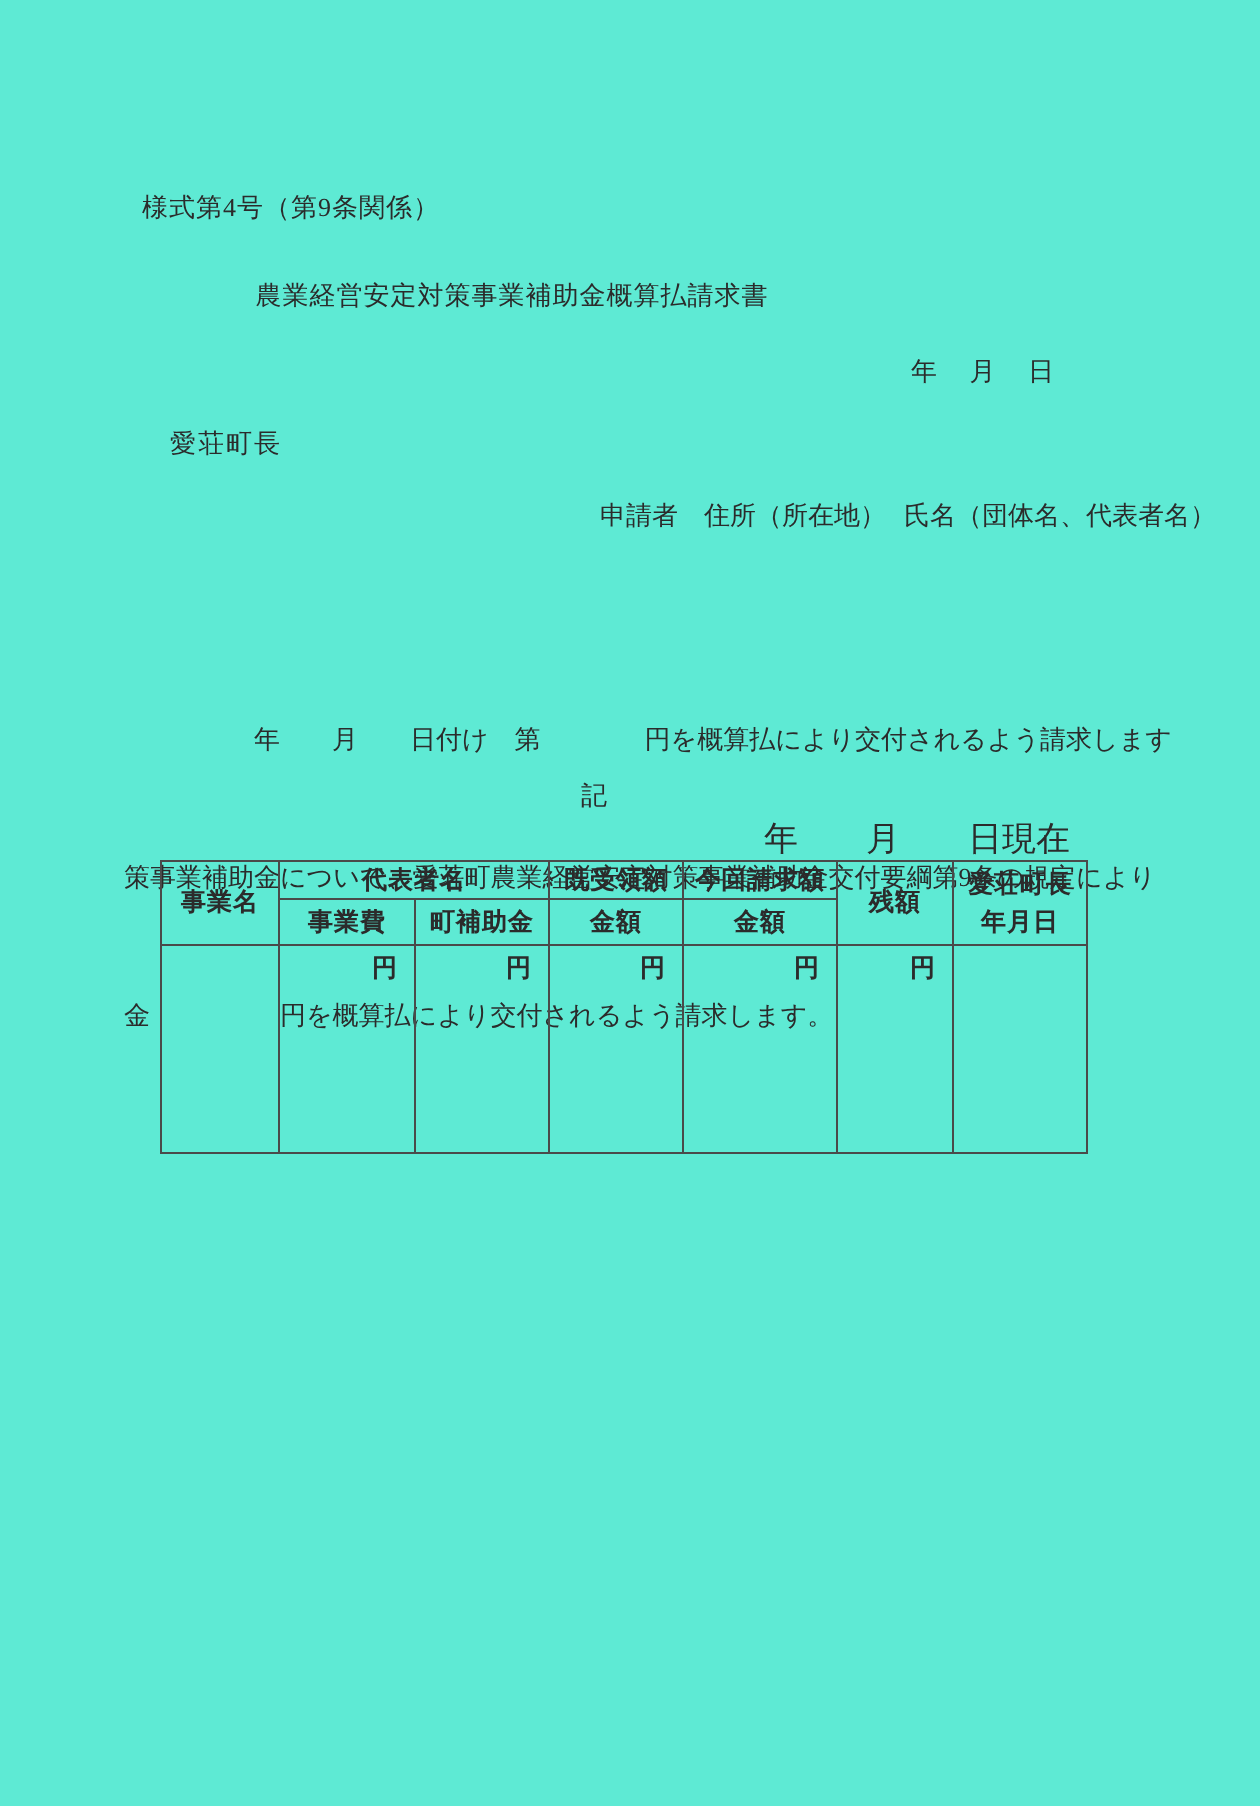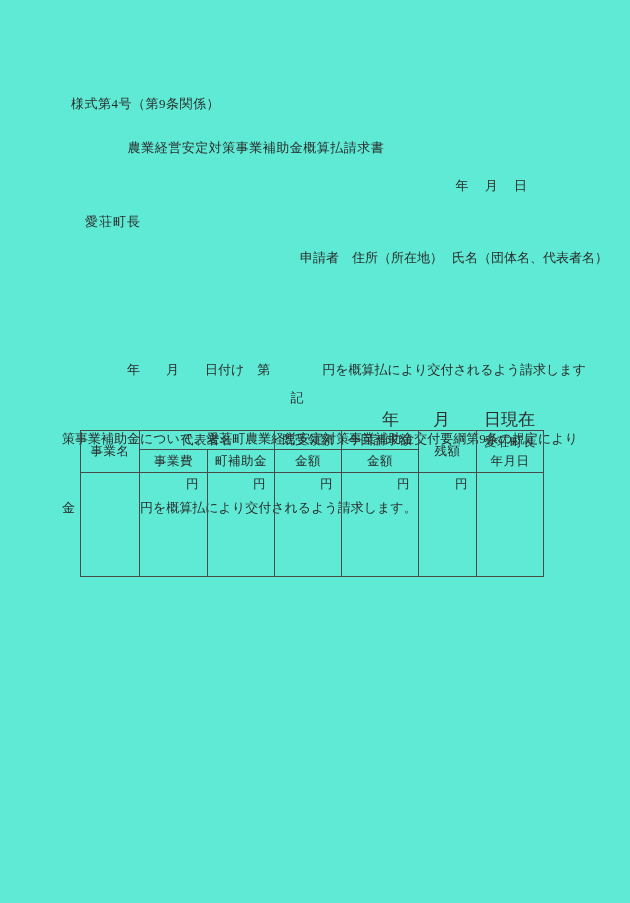--- a/index.html
+++ b/index.html
@@ -19,21 +19,21 @@
   .date-line{top:177px;right:103px;}
   .addressee{left:85px;top:213px;letter-spacing:1px;}
   .applicant{left:253px;top:249px;display:flex;gap:13px;margin-left:47px;}
   .applicant .lines{display:flex;gap:9px;white-space:pre;}
   .body-par{left:62px;top:312px;width:516px;line-height:23px;white-space:pre;}
   .ki{left:0;top:389px;width:630px;text-align:center;padding-right:36px;box-sizing:border-box;}
   .as-of{top:408px;right:95px;font-size:17px;}
   table.grant-table{
     position:absolute;left:80px;top:430px;
     border-collapse:collapse;table-layout:fixed;
-    font-size:12.5px;color:#2b2b2b;
+    font-size:12.5px;color:#2b2b2b;font-weight:bold;
   }
   table.grant-table td{
     border:1px solid #4a4a4a;
     text-align:center;vertical-align:middle;
     padding:0;overflow:hidden;
     letter-spacing:0.5px;
   }
   tr.hdr1 td{height:18px;}
   tr.hdr2 td{height:22px;}
   tr.data-row td{height:100px;vertical-align:top;}

